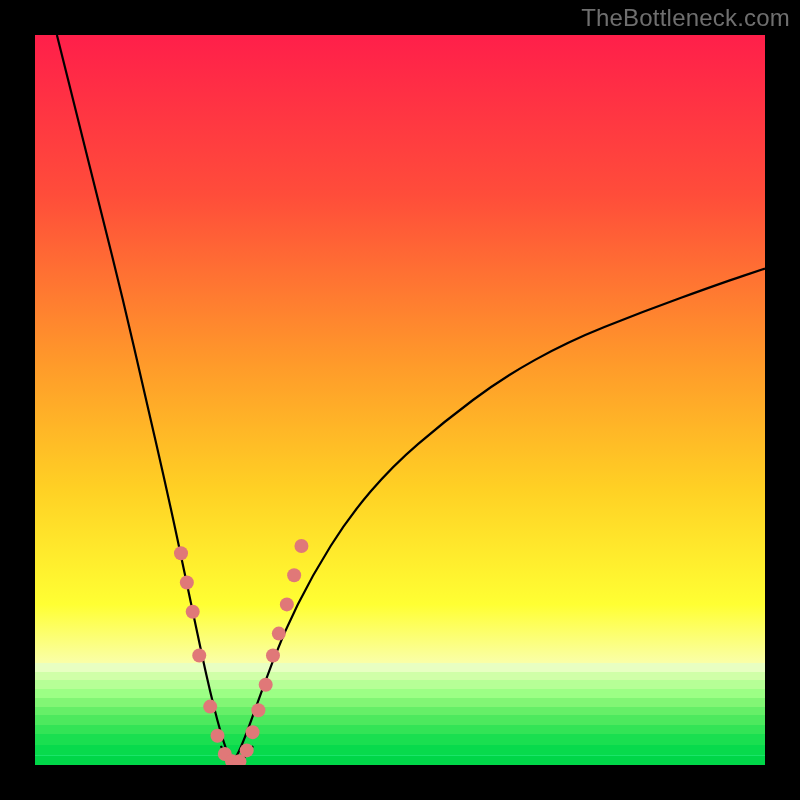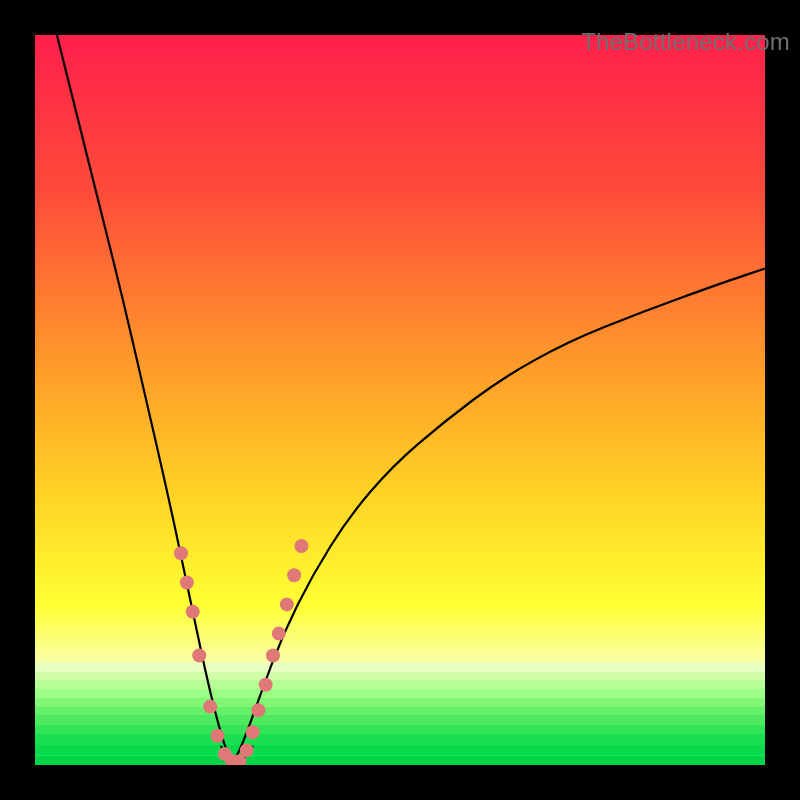--- a/index.html
+++ b/index.html
@@ -19,21 +19,20 @@
   }
   .watermark {
     position: absolute;
     top: 4px;
     right: 10px;
     color: #6f6f6f;
     font-size: 24px;
     font-weight: 500;
     letter-spacing: 0.2px;
     z-index: 10;
-    margin-top: 24px;
   }
   .plot {
     position: absolute;
     left: 35px;
     top: 35px;
     width: 730px;
     height: 730px;
     overflow: hidden;
   }
   .gradient {

